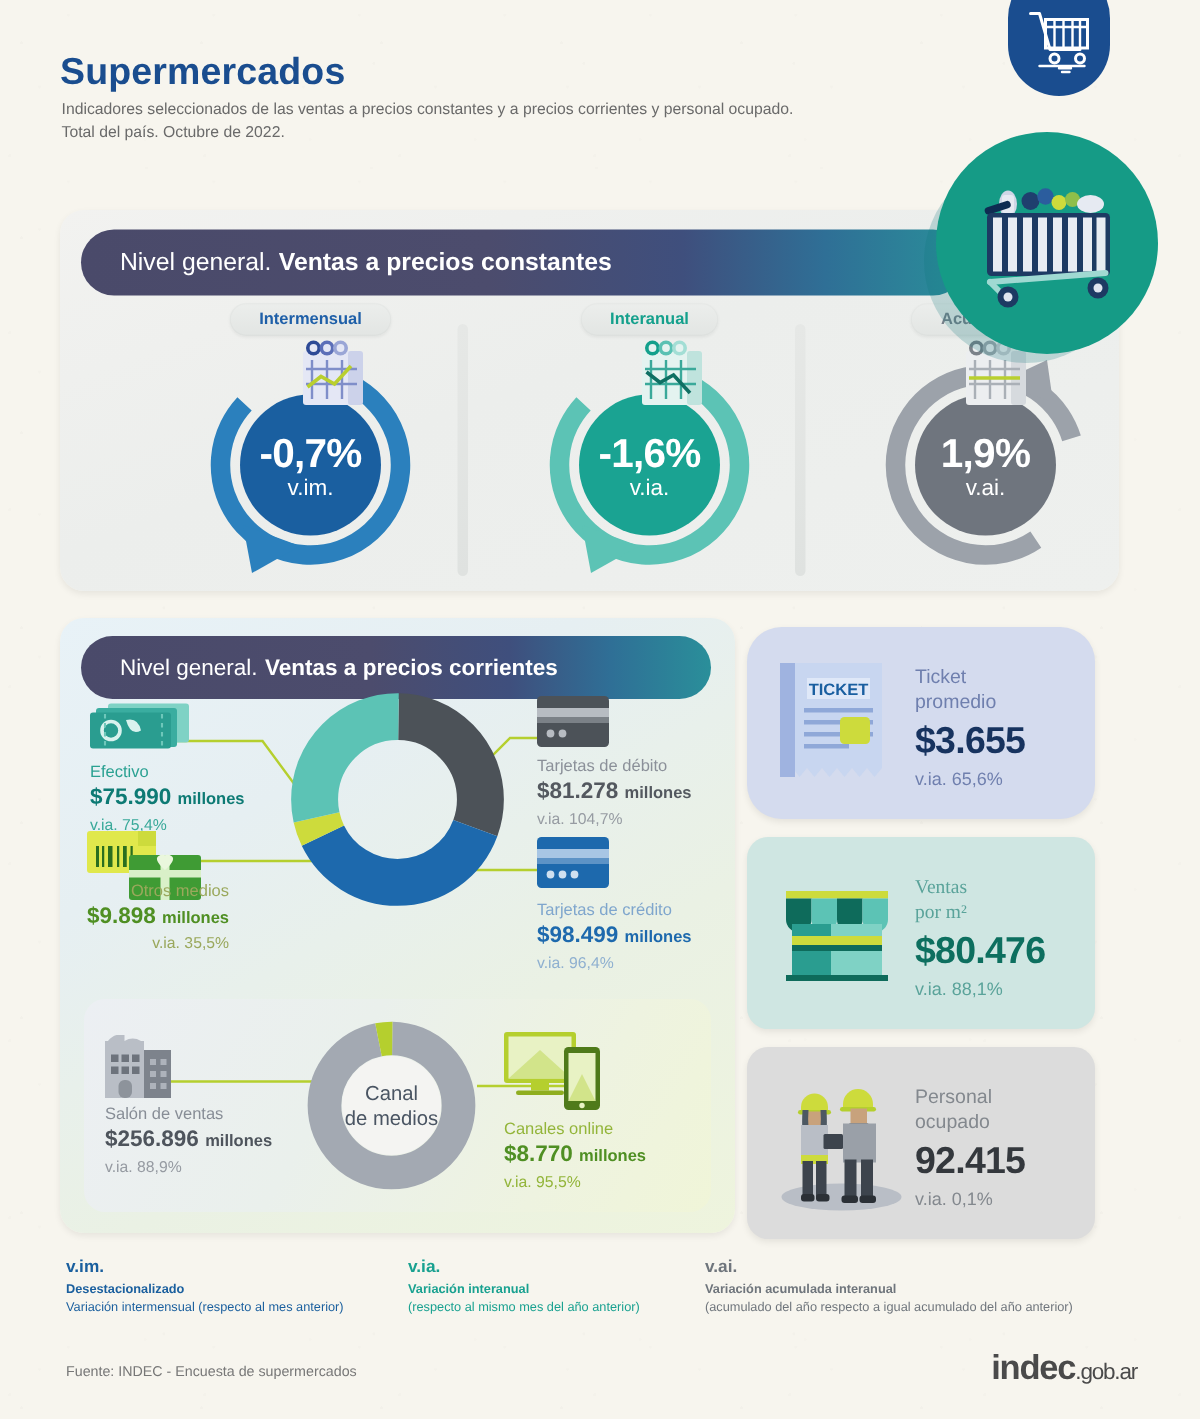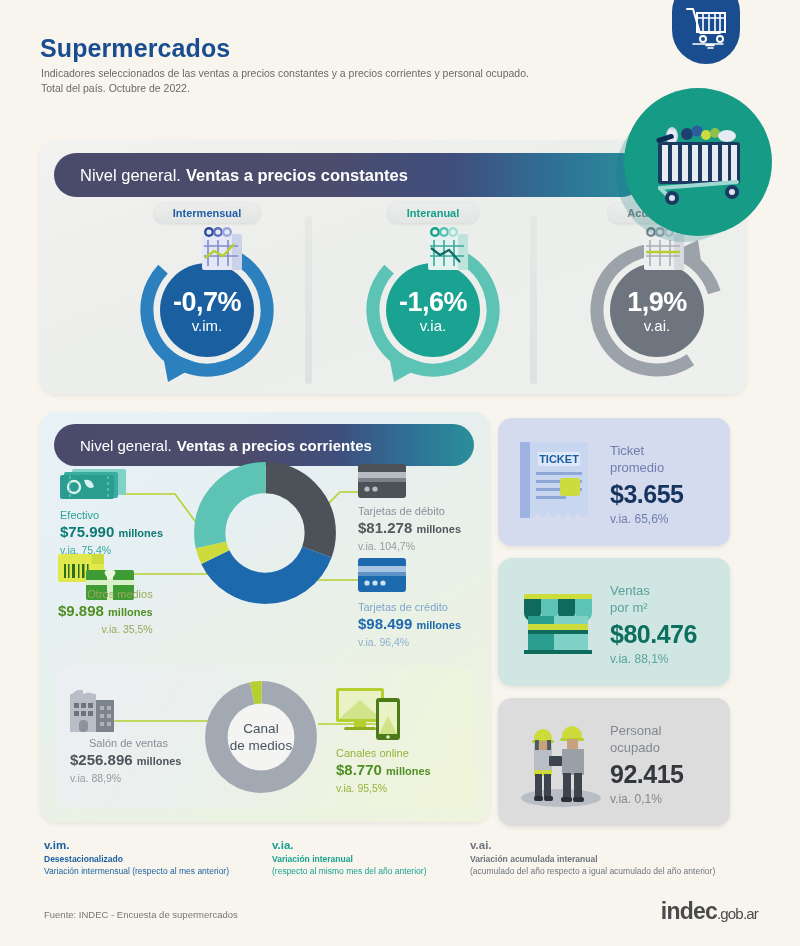--- a/index.html
+++ b/index.html
@@ -97,45 +97,45 @@
   .lbl{position:absolute;}
   .lbl .nm{font-size:11px;line-height:14px;}
   .lbl .val{font-size:15px;font-weight:bold;line-height:20px;}
   .lbl .val .mil{font-size:11px;font-weight:bold;}
   .lbl .via{font-size:10.5px;line-height:14px;}
 
   .c-teal .nm{color:#2aa192;} .c-teal .val{color:#0d7a74;} .c-teal .via{color:#3aa99a;}
   .c-olive .nm{color:#9aa85c;} .c-olive .val{color:#4f8f23;} .c-olive .via{color:#9aa85c;}
   .c-gray .nm{color:#8b9099;} .c-gray .val{color:#53585f;} .c-gray .via{color:#969ba2;}
   .c-blue .nm{color:#7fa6cd;} .c-blue .val{color:#1d69ad;} .c-blue .via{color:#8fb0d0;}
-  .c-slate .nm{color:#878d96;margin-left:19px;} .c-slate .val{color:#4e545c;} .c-slate .via{color:#969ba2;}
+  .c-slate .nm{color:#878d96;} .c-slate .val{color:#4e545c;} .c-slate .via{color:#969ba2;}
   .c-green .nm{color:#93b53a;} .c-green .val{color:#4f8f23;} .c-green .via{color:#93b53a;}
 
   .donutwrap{position:absolute;}
   .donut-center{
     position:absolute;border-radius:50%;background:#f4f4f2;
     display:flex;flex-direction:column;align-items:center;justify-content:center;text-align:center;
   }
   .dc1{font-size:13px;font-weight:bold;color:#6b2b3a;line-height:16px;}
   .dc2{font-size:13.5px;color:#4a5563;line-height:17px;}
 
   
   .rcard{
     position:absolute;left:498px;width:232px;height:128px;border-radius:14px;
     box-shadow:0 2px 5px rgba(0,0,0,.08);
   }
-  .rc1{top:418px;background:#d4dbee;}
+  .rc1{top:418px;background:#d4dbee;border-radius:23px;}
   .rc2{top:558px;background:#cfe6e2;}
   .rc3{top:698px;background:#dcdcdc;}
   .rtxt{position:absolute;left:112px;top:24px;width:116px;}
   .rtxt .nm{font-size:13px;line-height:17px;}
   .rtxt .val{font-size:25px;font-weight:bold;line-height:32px;letter-spacing:-.5px;margin-top:2px;}
   .rtxt .via{font-size:12px;line-height:17px;margin-top:1px;}
   .rc1 .nm{color:#6f7fae;} .rc1 .val{color:#17335f;} .rc1 .via{color:#6f7fae;}
-  .rc2 .nm{color:#5aa39a;} .rc2 .val{color:#0d6f5f;} .rc2 .via{color:#5aa39a;}
+  .rc2 .nm{color:#5aa39a;font-family:Liberation Serif, serif;} .rc2 .val{color:#0d6f5f;} .rc2 .via{color:#5aa39a;}
   .rc3 .nm{color:#83888e;} .rc3 .val{color:#34383d;} .rc3 .via{color:#83888e;}
   .ricon{position:absolute;left:18px;top:20px;}
 
   
   .leg{position:absolute;top:838px;}
   .leg.l1{left:44px;} .leg.l2{left:272px;} .leg.l3{left:470px;}
   .leg .k{font-size:11.5px;font-weight:bold;line-height:15px;}
   .leg .d1{font-size:8.5px;font-weight:bold;line-height:12px;}
   .leg .d2{font-size:8.5px;line-height:12px;}
   .leg.l1 .k,.leg.l1 .d1,.leg.l1 .d2{color:#1a5f9e;}

